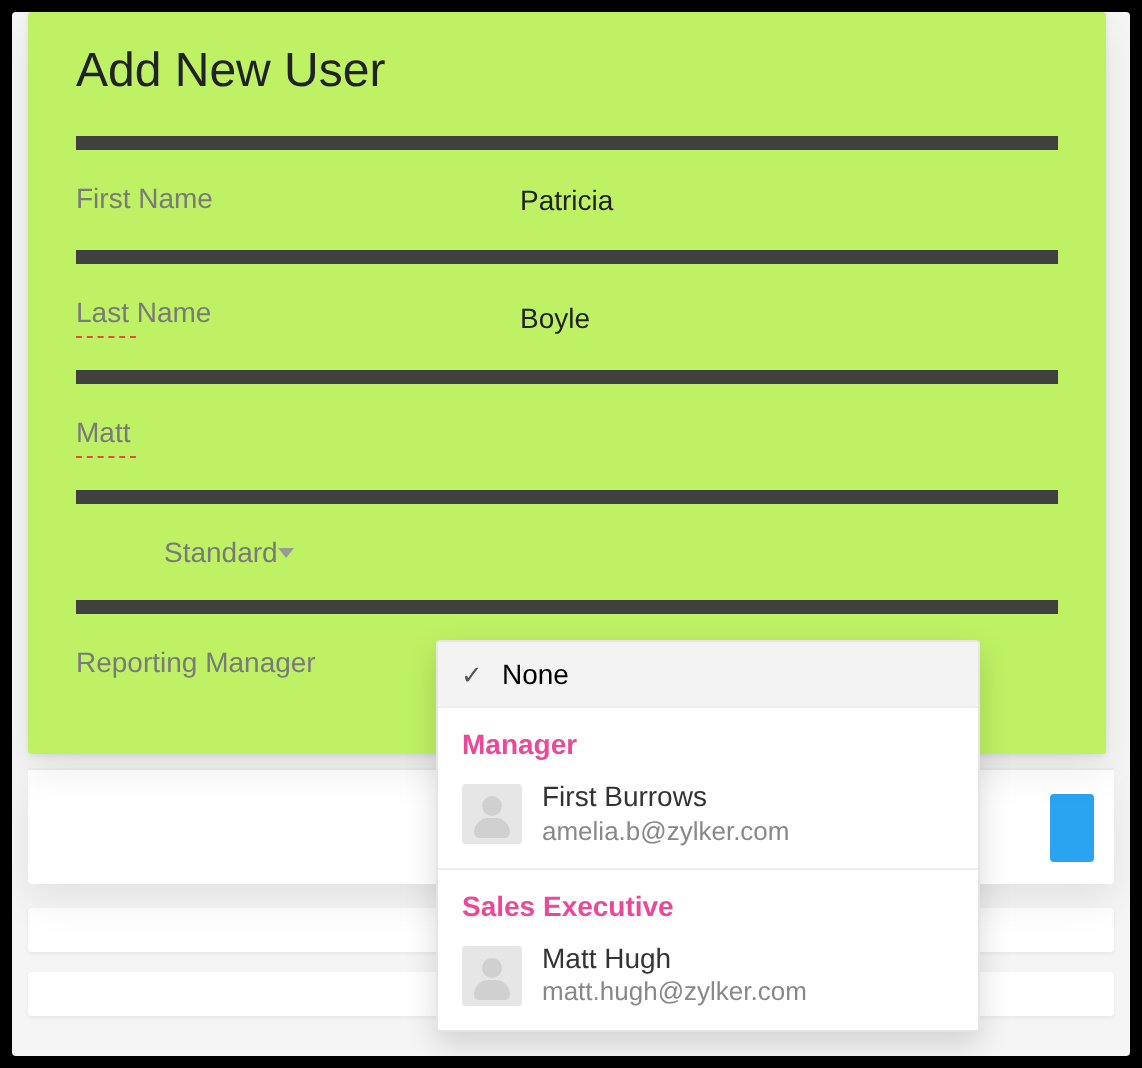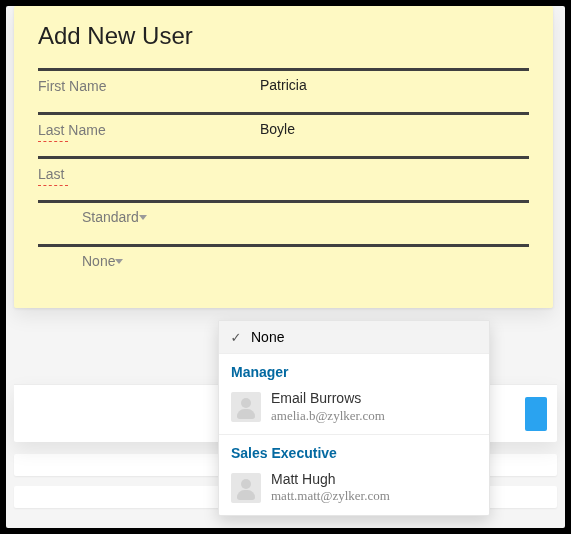--- a/index.html
+++ b/index.html
@@ -13,40 +13,40 @@
   }
   .shell {
     position: absolute;
     left: 6px; top: 6px; right: 6px; bottom: 6px;
     background: #f5f5f5;
     border-radius: 2px;
   }
   .card {
     position: absolute;
     left: 8px; right: 12px; top: 0;
-    background: #fef9c3;
+    background: #bef264;
     box-shadow: 0 1px 3px rgba(0,0,0,0.08), 0 8px 20px rgba(0,0,0,0.08);
     border-radius: 2px;
     padding-bottom: 20px;
   }
   .title {
     font-size: 24px;
     font-weight: 400;
     color: #222;
     padding: 16px 24px 18px 24px;
   }
   .form {
     padding: 0 24px;
   }
   .row {
     display: flex;
-    align-items: flex-start;
-    border-top: 3px solid #404040;
+    align-items: center;
+    border-top: 7px solid #404040;
     min-height: 44px;
-    padding: 6px 0;
+    padding: 16px 0;
   }
   .label-cell {
     width: 178px;
     flex: 0 0 178px;
     position: relative;
   }
   .label-text {
     color: #7a7a7a;
     font-size: 14px;
     display: inline-block;
@@ -136,21 +136,21 @@
   }
   .check {
     width: 14px; height: 14px;
     flex: 0 0 14px;
     display: inline-flex; align-items: center; justify-content: center;
     color: #555;
     font-size: 13px;
   }
   .dd-section-label {
     padding: 10px 12px 4px 12px;
-    color: #0369a1;
+    color: #ec4899;
     font-weight: 600;
     border-top: 1px solid #eee;
   }
   .dd-section-label.first { border-top: 1px solid #eee; }
   .dd-person {
     display: flex;
     align-items: center;
     gap: 10px;
     padding: 6px 12px 10px 12px;
     cursor: pointer;
@@ -175,21 +175,21 @@
     content: "";
     position: absolute;
     left: 50%; bottom: 3px;
     width: 18px; height: 10px;
     background: #d0d0d0;
     border-radius: 8px 8px 3px 3px;
     transform: translateX(-50%);
   }
   .person-lines { line-height: 1.25; }
   .person-name { color: #333; font-size: 14px; }
-  .person-email { color: #888; font-size: 13px; font-family: Liberation Serif, serif; }
+  .person-email { color: #888; font-size: 13px; }
   
   .bg-rows {
     position: absolute;
     left: 8px; right: 8px;
     top: 448px;
     display: flex; flex-direction: column; gap: 10px;
   }
   .bg-row {
     height: 22px;
     background: #fff;
@@ -230,36 +230,39 @@
           <span class="label-text">Last Name</span>
           <span class="req-underline"></span>
         </div>
         <div class="value-cell">
           <input class="value-text" value="Boyle" style="">
         </div>
       </div>
 
       <div class="row">
         <div class="label-cell">
-          <span class="label-text">Last</span>
+          <span class="label-text">Matt</span>
           <span class="req-underline"></span>
         </div>
       </div>
 
 
       <div class="row">
         <div class="value-cell">
           <span class="select-like">
             <span class="sel-text">Standard</span>
             <span class="caret"></span>
           </span>
         </div>
       </div>
 
       <div class="row">
+        <div class="label-cell">
+          <span class="label-text">Reporting Manager</span>
+        </div>
         <div class="value-cell">
           <span class="select-like">
             <span class="sel-text">None</span>
             <span class="caret"></span>
           </span>
         </div>
       </div>
 
     </div>
   </div>
@@ -267,28 +270,28 @@
   <div class="dropdown">
     <div class="dd-item selected">
       <span class="check">✓</span>
       <span>None</span>
     </div>
 
     <div class="dd-section-label first">Manager</div>
     <div class="dd-person">
       <span class="avatar"></span>
       <span class="person-lines">
-        <div class="person-name">Email Burrows</div>
+        <div class="person-name">First Burrows</div>
         <div class="person-email">amelia.b@zylker.com</div>
       </span>
     </div>
 
     <div class="dd-section-label">Sales Executive</div>
     <div class="dd-person">
       <span class="avatar"></span>
       <span class="person-lines">
         <div class="person-name">Matt Hugh</div>
-        <div class="person-email">matt.matt@zylker.com</div>
+        <div class="person-email">matt.hugh@zylker.com</div>
       </span>
     </div>
   </div>
 
 </div>
 
 </body></html>

